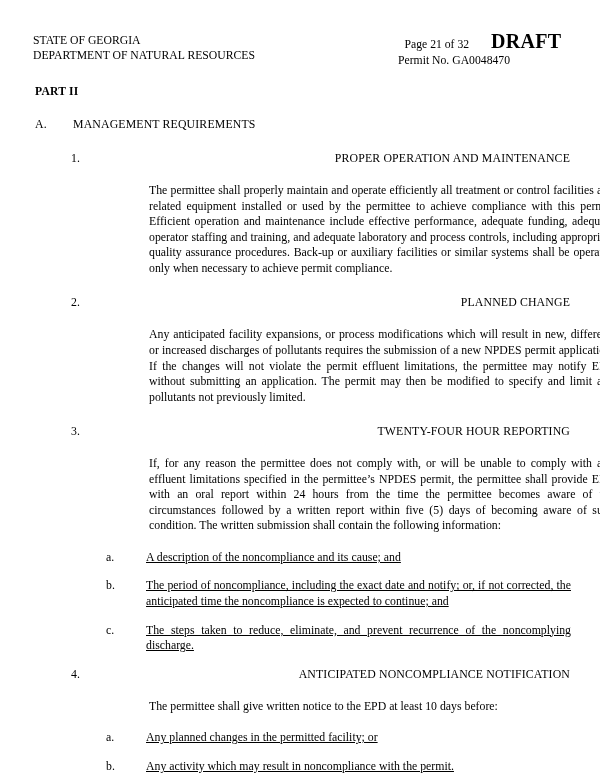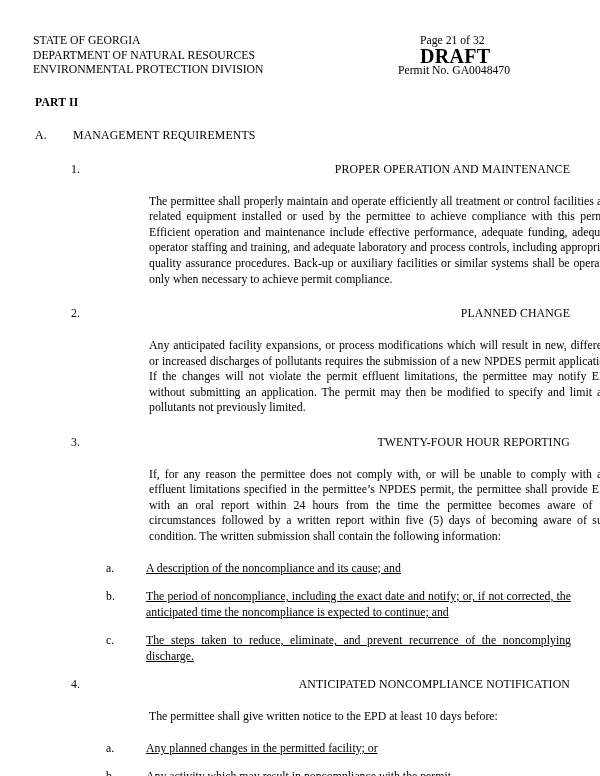--- a/index.html
+++ b/index.html
@@ -40,22 +40,21 @@
   .header-left .hline {
     display: block;
   }
   .header-right {
     width: 170px;
     margin-right: 2px;
   }
   .header-right-row1 {
     display: flex;
     align-items: baseline;
-    justify-content: flex-end;
-    flex-direction: column;
+    justify-content: center;
   }
   .page-of {
     font-size: 11.7px;
     white-space: nowrap;
   }
   .draft-mark {
     font-weight: bold;
     font-size: 20px;
     letter-spacing: 0.3px;
     margin-left: 22px;
@@ -155,21 +154,20 @@
 </head>
 <body>
 
 <div class="page">
 
   <div class="page-header">
 
     <div class="header-left">
       <span class="hline">STATE OF GEORGIA</span>
       <span class="hline">DEPARTMENT OF NATURAL RESOURCES</span>
-      <span class="hline">ENVIRONMENTAL PROTECTION DIVISION</span>
     </div>
 
     <div class="header-right">
       <div class="header-right-row1">
         <span class="page-of">Page 21 of 32</span>
         <span class="draft-mark">DRAFT</span>
       </div>
       <span class="permit-no">Permit No. GA0048470</span>
     </div>
 

